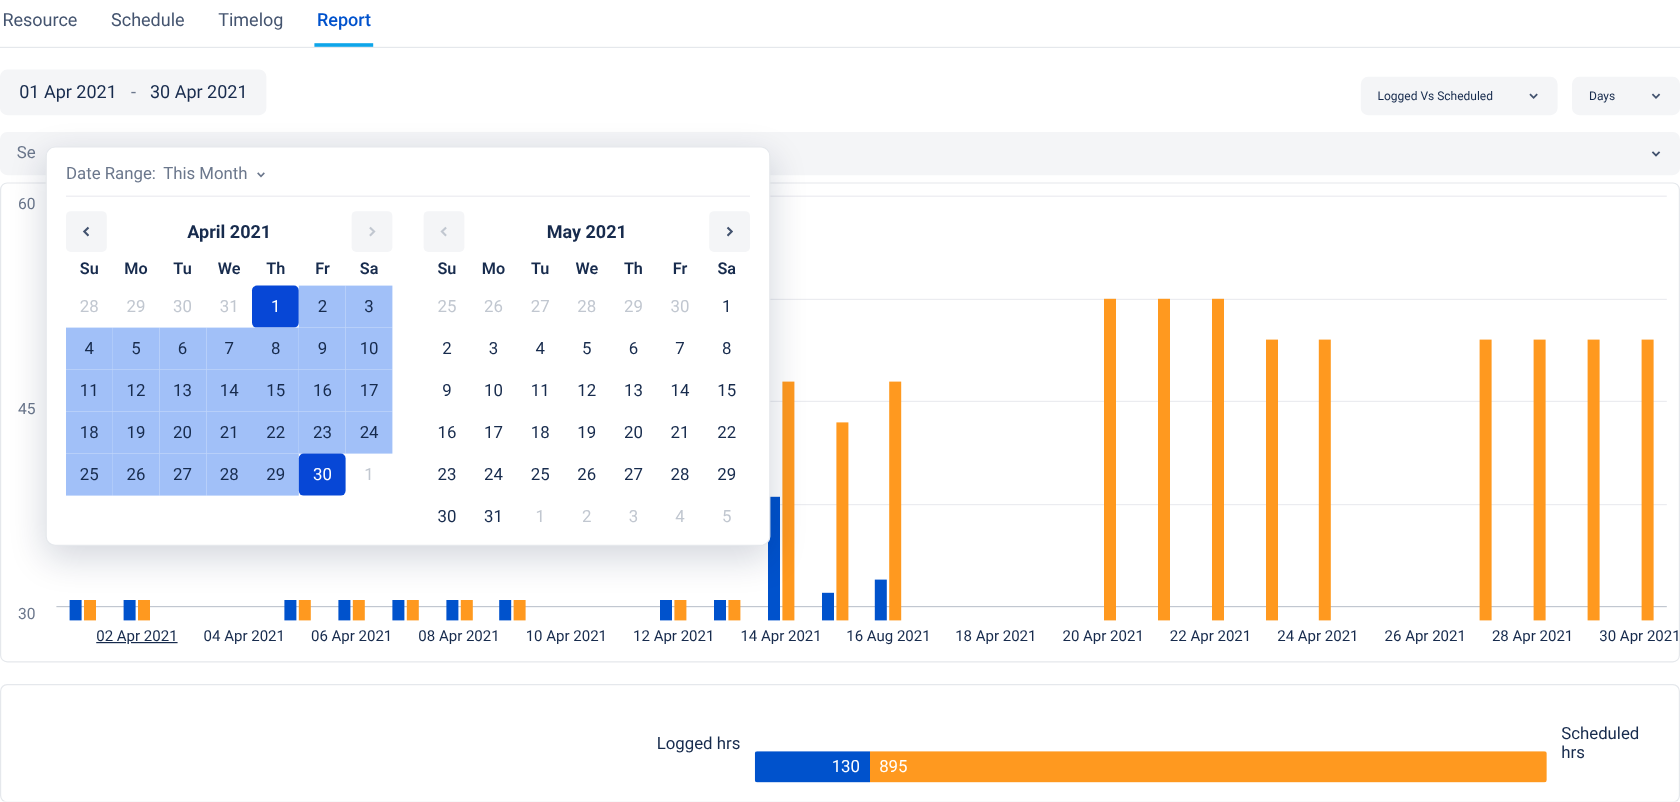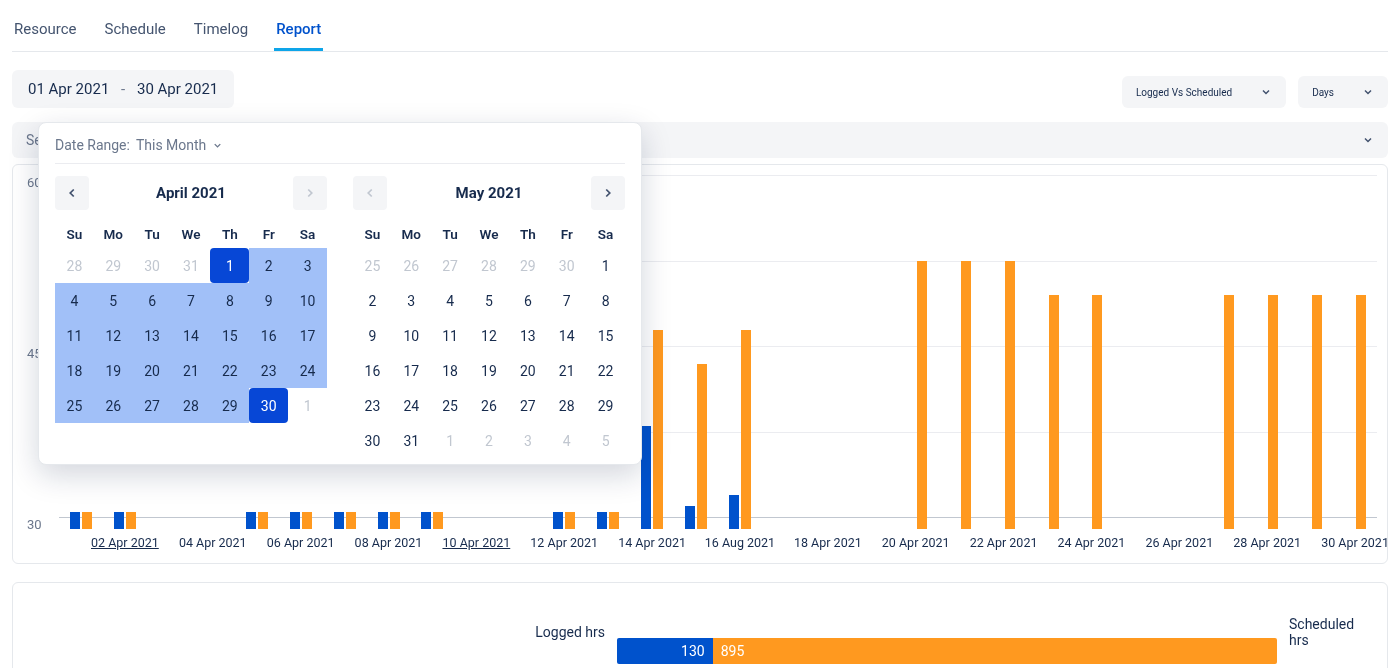--- a/index.html
+++ b/index.html
@@ -1,17 +1,17 @@
 <!DOCTYPE html>
 <html><head>
 <meta charset="utf-8">
 <style>
   * { box-sizing: border-box; margin: 0; padding: 0; }
   body { font-family: -apple-system, BlinkMacSystemFont, "Segoe UI", Roboto, Arial, sans-serif; font-size: 14px; color: #172b4d; background: #fff; }
-  .page { width: 1400px; height: 668px; position: relative; padding: 12px; }
+  .page { width: 1400px; height: 668px; position: relative; padding: 0; }
   
   .tabs { display: flex; gap: 24px; border-bottom: 1px solid #e5e8ec; padding-bottom: 0; margin-bottom: 18px; }
   .tab { padding: 8px 2px 10px; color: #44546f; cursor: pointer; font-size: 15px; }
   .tab.active { color: #0052cc; border-bottom: 3px solid #0ea5e9; font-weight: 500; }
   
   .toolbar { display: flex; justify-content: space-between; align-items: flex-end; margin-bottom: 14px; }
   .date-pill { background: #f4f5f7; border-radius: 6px; padding: 10px 16px; color: #172b4d; font-size: 15px; }
   .right-controls { display:flex; gap:12px; align-items:center; }
   .select { background:#f4f5f7; border-radius:6px; padding:10px 14px; display:flex; align-items:center; gap:28px; color:#172b4d; font-size:10px; cursor:pointer; }
   .select svg { width:12px; height:12px; }
@@ -34,21 +34,21 @@
   .bar-flex { flex: 1; display:flex; height: 26px; border-radius: 2px; overflow:hidden;margin-top:39px; }
   .seg { display:flex; align-items:center; padding:0 8px; color:#fff; font-size:14px; }
   .seg.blue { background:#0052cc; justify-content:flex-end; }
   .seg.orange { background:#ff991f; justify-content:flex-start; }
   
   .popover { position:absolute; left:38px; top:122px; width:604px; background:#fff; border:1px solid #e5e8ec; border-radius:8px; box-shadow:0 10px 30px rgba(9,30,66,.18); padding:14px 16px 6px; z-index:10; }
   .pop-header { display:flex; align-items:center; gap:6px; color:#6b778c; font-size:14px; padding-bottom:10px; border-bottom:1px solid #ebecf0; margin-bottom:12px; }
   .pop-header svg{ width:11px; height:11px;}
   .months { display:flex; gap:26px; }
   .month { flex:1; }
-  .month-head { display:flex; align-items:center; justify-content:space-between; margin-bottom:10px;}
+  .month-head { display:flex; align-items:center; justify-content:space-between; }
   .month-title { font-weight:700; font-size:15px; color:#172b4d; }
   .navbtn { width:34px; height:34px; background:#f4f5f7; border-radius:4px; display:flex; align-items:center; justify-content:center; cursor:pointer; color:#42526e; }
   .navbtn.disabled { color:#c1c7d0; }
   .grid7 { display:grid; grid-template-columns:repeat(7,1fr); }
   .dow { text-align:center; font-size:13.5px; font-weight:600; color:#172b4d; padding:6px 0; }
   .day { height:35px; display:flex; align-items:center; justify-content:center; font-size:14px; color:#172b4d; cursor:pointer; }
   .day.other { color:#c1c7d0; }
   .day.sel { background:#a1c0f8; }
   .day.start, .day.end { background:#0747d6; color:#fff; border-radius:4px; }
 </style>
@@ -139,21 +139,21 @@
           <div style="position: absolute; bottom: 0px; width: 10px; background: rgb(255, 153, 31); left: calc(91.6667% + 1px); height: 233.7px;"></div>
           <div style="position: absolute; bottom: 0px; width: 10px; background: rgb(255, 153, 31); left: calc(95% + 1px); height: 233.7px;"></div>
           <div style="position: absolute; bottom: 0px; width: 10px; background: rgb(255, 153, 31); left: calc(98.3333% + 1px); height: 233.7px;"></div>
         </div>
       </div>
   <div class="tick-row" id="tick-row">
         <div class="tick" style="left: 5%; text-decoration: underline;">02 Apr 2021</div>
         <div class="tick" style="left: 11.6667%;">04 Apr 2021</div>
         <div class="tick" style="left: 18.3333%;">06 Apr 2021</div>
         <div class="tick" style="left: 25%;">08 Apr 2021</div>
-        <div class="tick" style="left: 31.6667%; text-decoration: underline;">10 Apr 2021</div>
+        <div class="tick" style="left: 31.6667%;">10 Apr 2021</div>
         <div class="tick" style="left: 38.3333%;">12 Apr 2021</div>
         <div class="tick" style="left: 45%;">14 Apr 2021</div>
         <div class="tick" style="left: 51.6667%;">16 Aug 2021</div>
         <div class="tick" style="left: 58.3333%;">18 Apr 2021</div>
         <div class="tick" style="left: 65%;">20 Apr 2021</div>
         <div class="tick" style="left: 71.6667%;">22 Apr 2021</div>
         <div class="tick" style="left: 78.3333%;">24 Apr 2021</div>
         <div class="tick" style="left: 85%;">26 Apr 2021</div>
         <div class="tick" style="left: 91.6667%;">28 Apr 2021</div>
         <div class="tick" style="left: 98.3333%;">30 Apr 2021</div>

